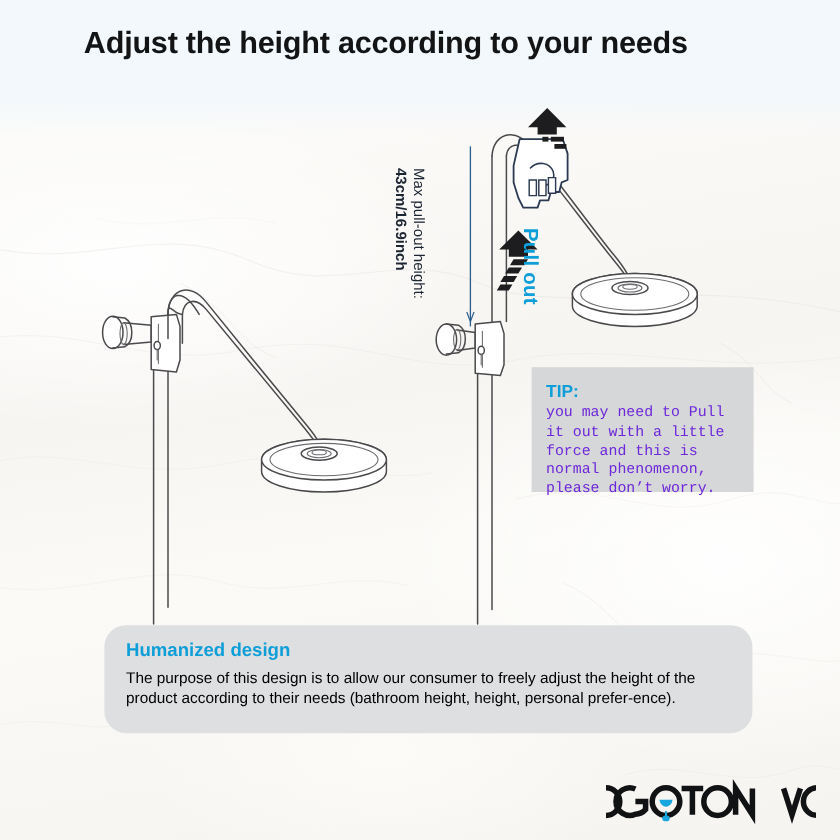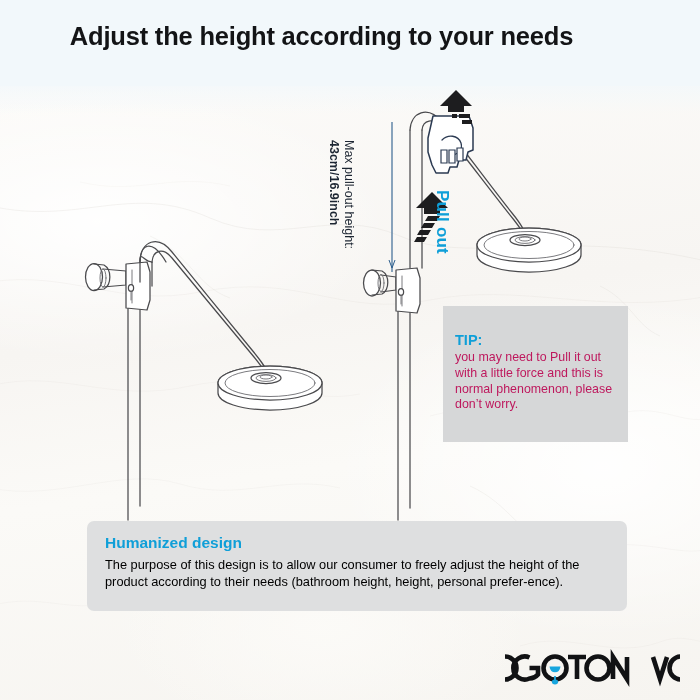--- a/index.html
+++ b/index.html
@@ -54,30 +54,30 @@
   
   .pull-out{
     position:absolute;left:452px;top:190px;
     transform:rotate(90deg);transform-origin:left top;
     white-space:nowrap;font-size:17px;font-weight:bold;color:#0f9fd8;
     letter-spacing:.2px;
   }
 
   
   .tip-box{
-    position:absolute;left:443px;top:306px;width:185px;height:136px;
-    background:#d6d7d8;padding:26px 12px 0 12px;box-sizing:border-box;
+    position:absolute;left:443px;top:306px;width:185px;height:104px;
+    background:#d6d7d8;padding:13px 12px 0 12px;box-sizing:border-box;
   }
   .tip-head{font-size:14.5px;font-weight:bold;color:#0f9fd8;margin-bottom:2px;}
-  .tip-body{font-size:12.4px;color:#be185d;line-height:1.27;}
+  .tip-body{font-size:12.4px;color:#6d28d9;line-height:1.27;font-family:Liberation Mono, monospace;}
 
   
   .hd-box{
     position:absolute;left:87px;top:521px;width:540px;height:90px;
-    background:#dedfe0;border-radius:7px;padding:13px 18px 0 18px;box-sizing:border-box;
+    background:#dedfe0;border-radius:18px;padding:13px 18px 0 18px;box-sizing:border-box;
   }
   .hd-head{font-size:15.5px;font-weight:bold;color:#0f9fd8;margin-bottom:5px;}
   .hd-body{font-size:12.8px;color:#000000;line-height:1.3;}
 
   
   .logo{position:absolute;left:505px;top:648px;width:175px;height:40px;}
 </style>
 </head>
 <body>
 

